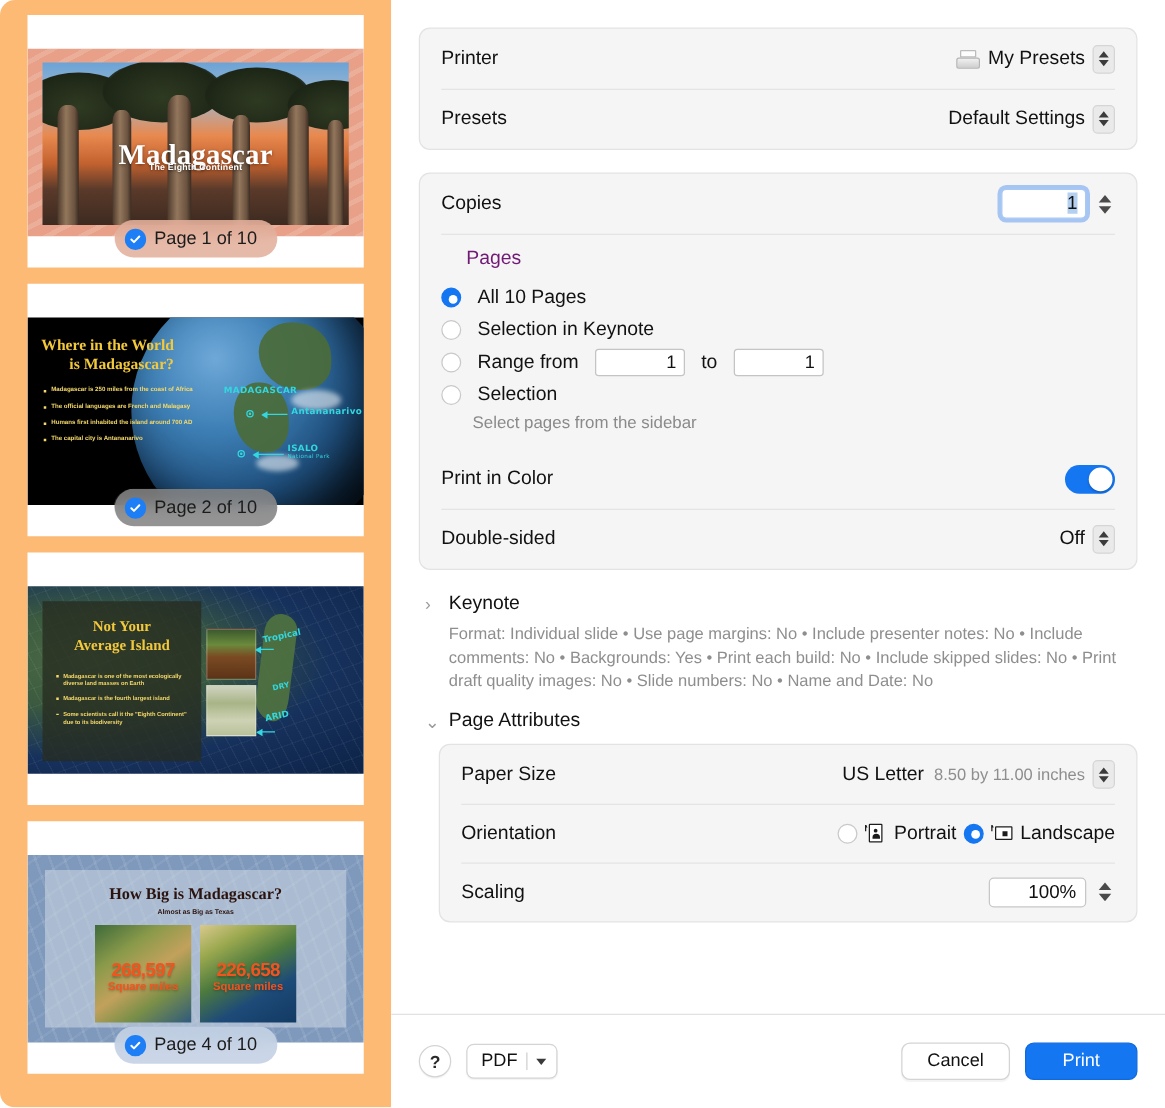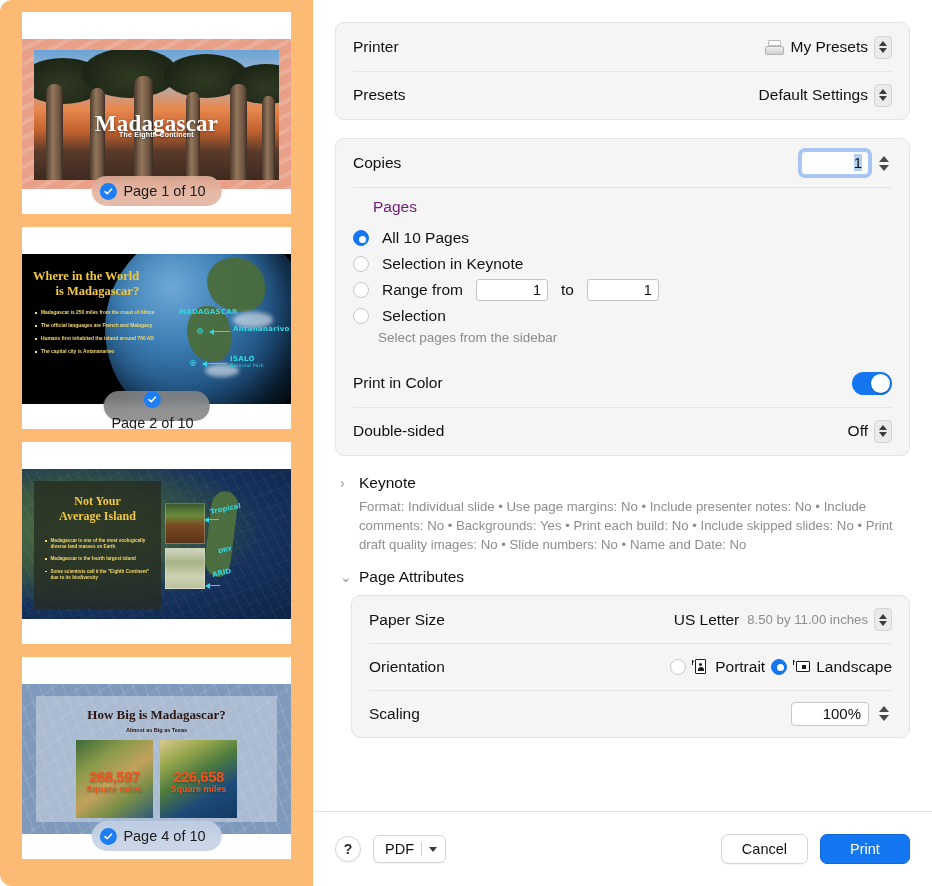--- a/index.html
+++ b/index.html
@@ -788,21 +788,21 @@
           <li>The capital city is Antananarivo</li>
         </ul>
         <div class="anno" style="left:157px;top:54px;">MADAGASCAR</div>
         <div class="dot" style="left:175px;top:74px;"></div>
         <div class="arrow" style="left:188px;top:77px;width:20px;"></div>
         <div class="anno" style="left:211px;top:71px;">Antananarivo</div>
         <div class="dot" style="left:168px;top:106px;"></div>
         <div class="arrow" style="left:181px;top:109px;width:24px;"></div>
         <div class="anno" style="left:208px;top:101px;"><span>ISALO</span><small>National Park</small></div>
       </div>
-      <div class="page-badge" style="background:rgba(132,132,132,0.88);flex-direction:column;">
+      <div class="page-badge" style="background:rgba(132,132,132,0.88);">
         <span class="check-dot">
           <svg width="11" height="11" viewBox="0 0 11 11">
               <path d="M2.2 5.6 L4.3 7.7 L8.6 3.2" stroke="#ffffff" stroke-width="1.6" fill="none" stroke-linecap="round" stroke-linejoin="round"></path>
             </svg>
         </span>
         <span>Page 2 of 10</span>
       </div>
     </div>
 
     <div class="thumb-card">

